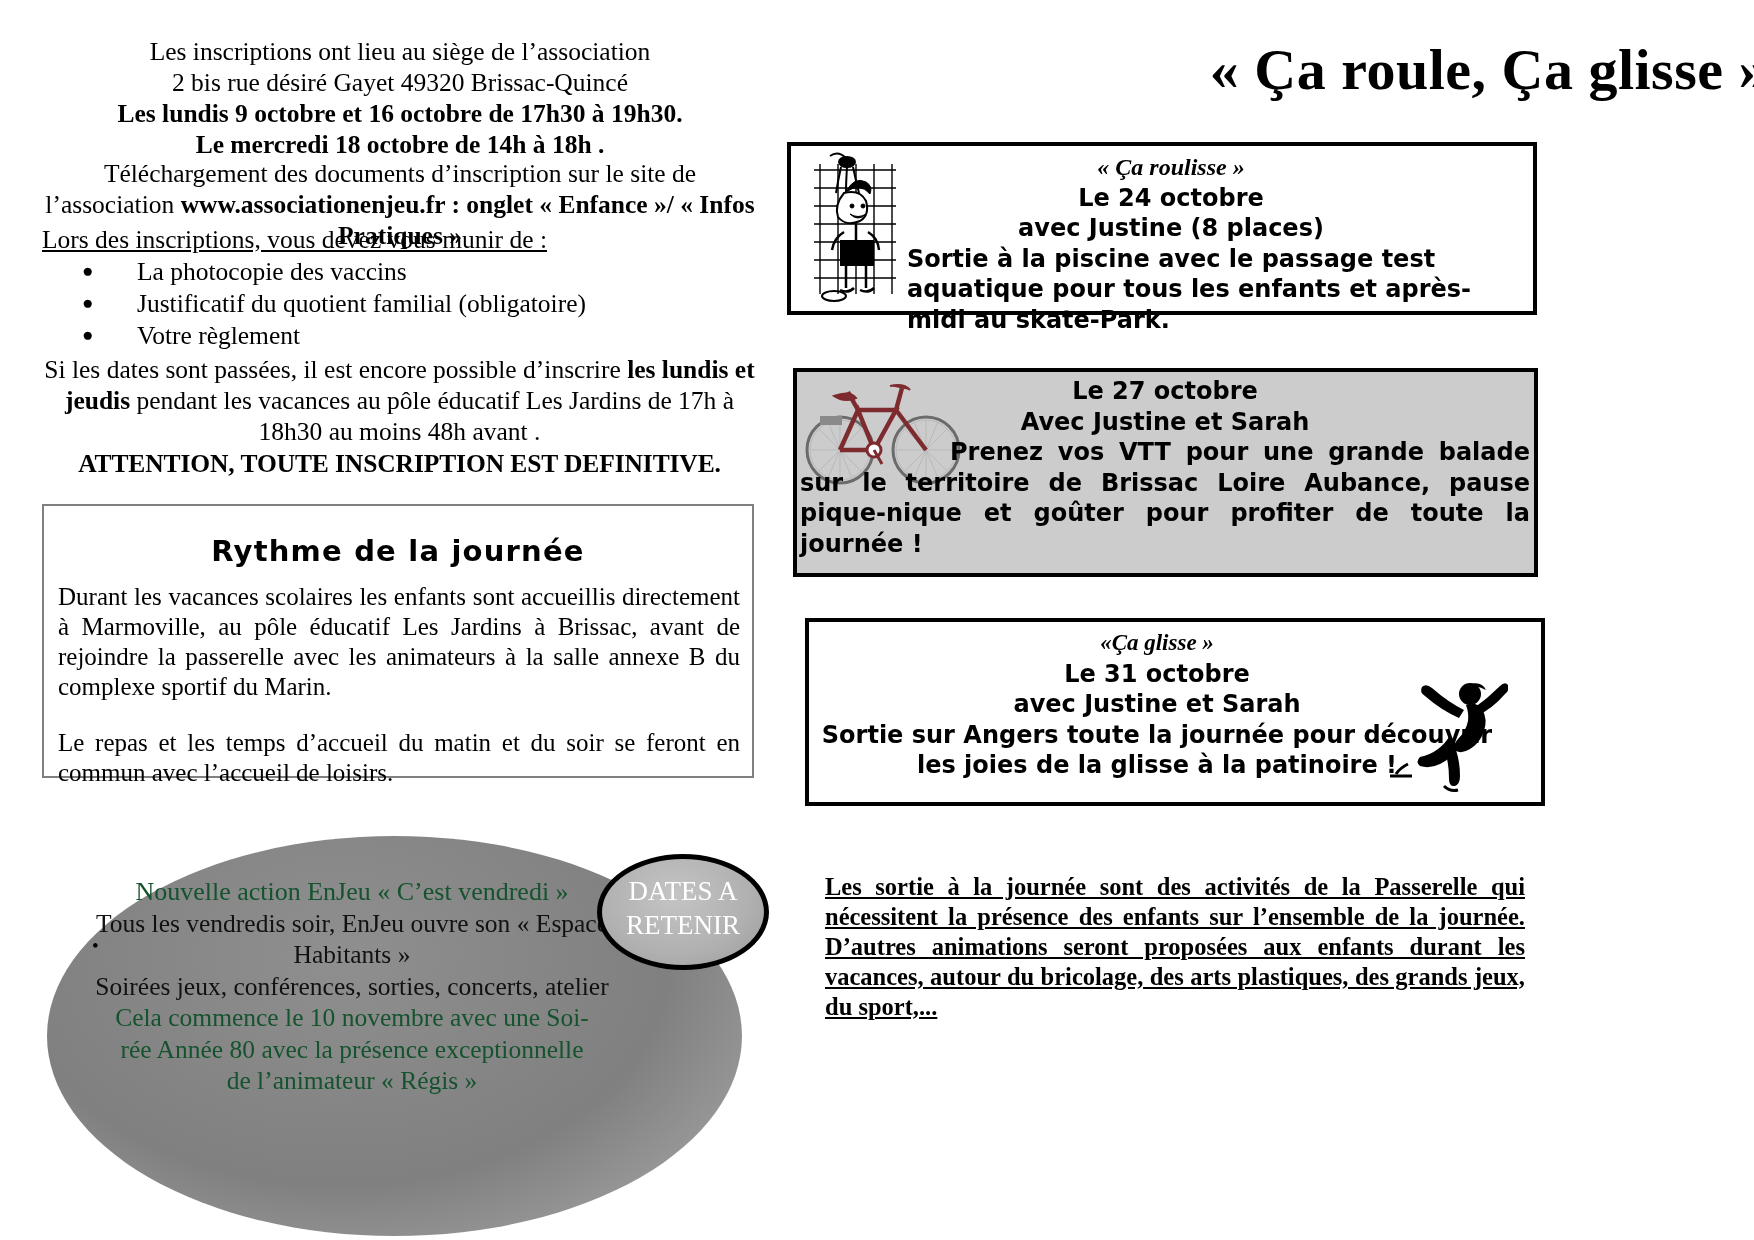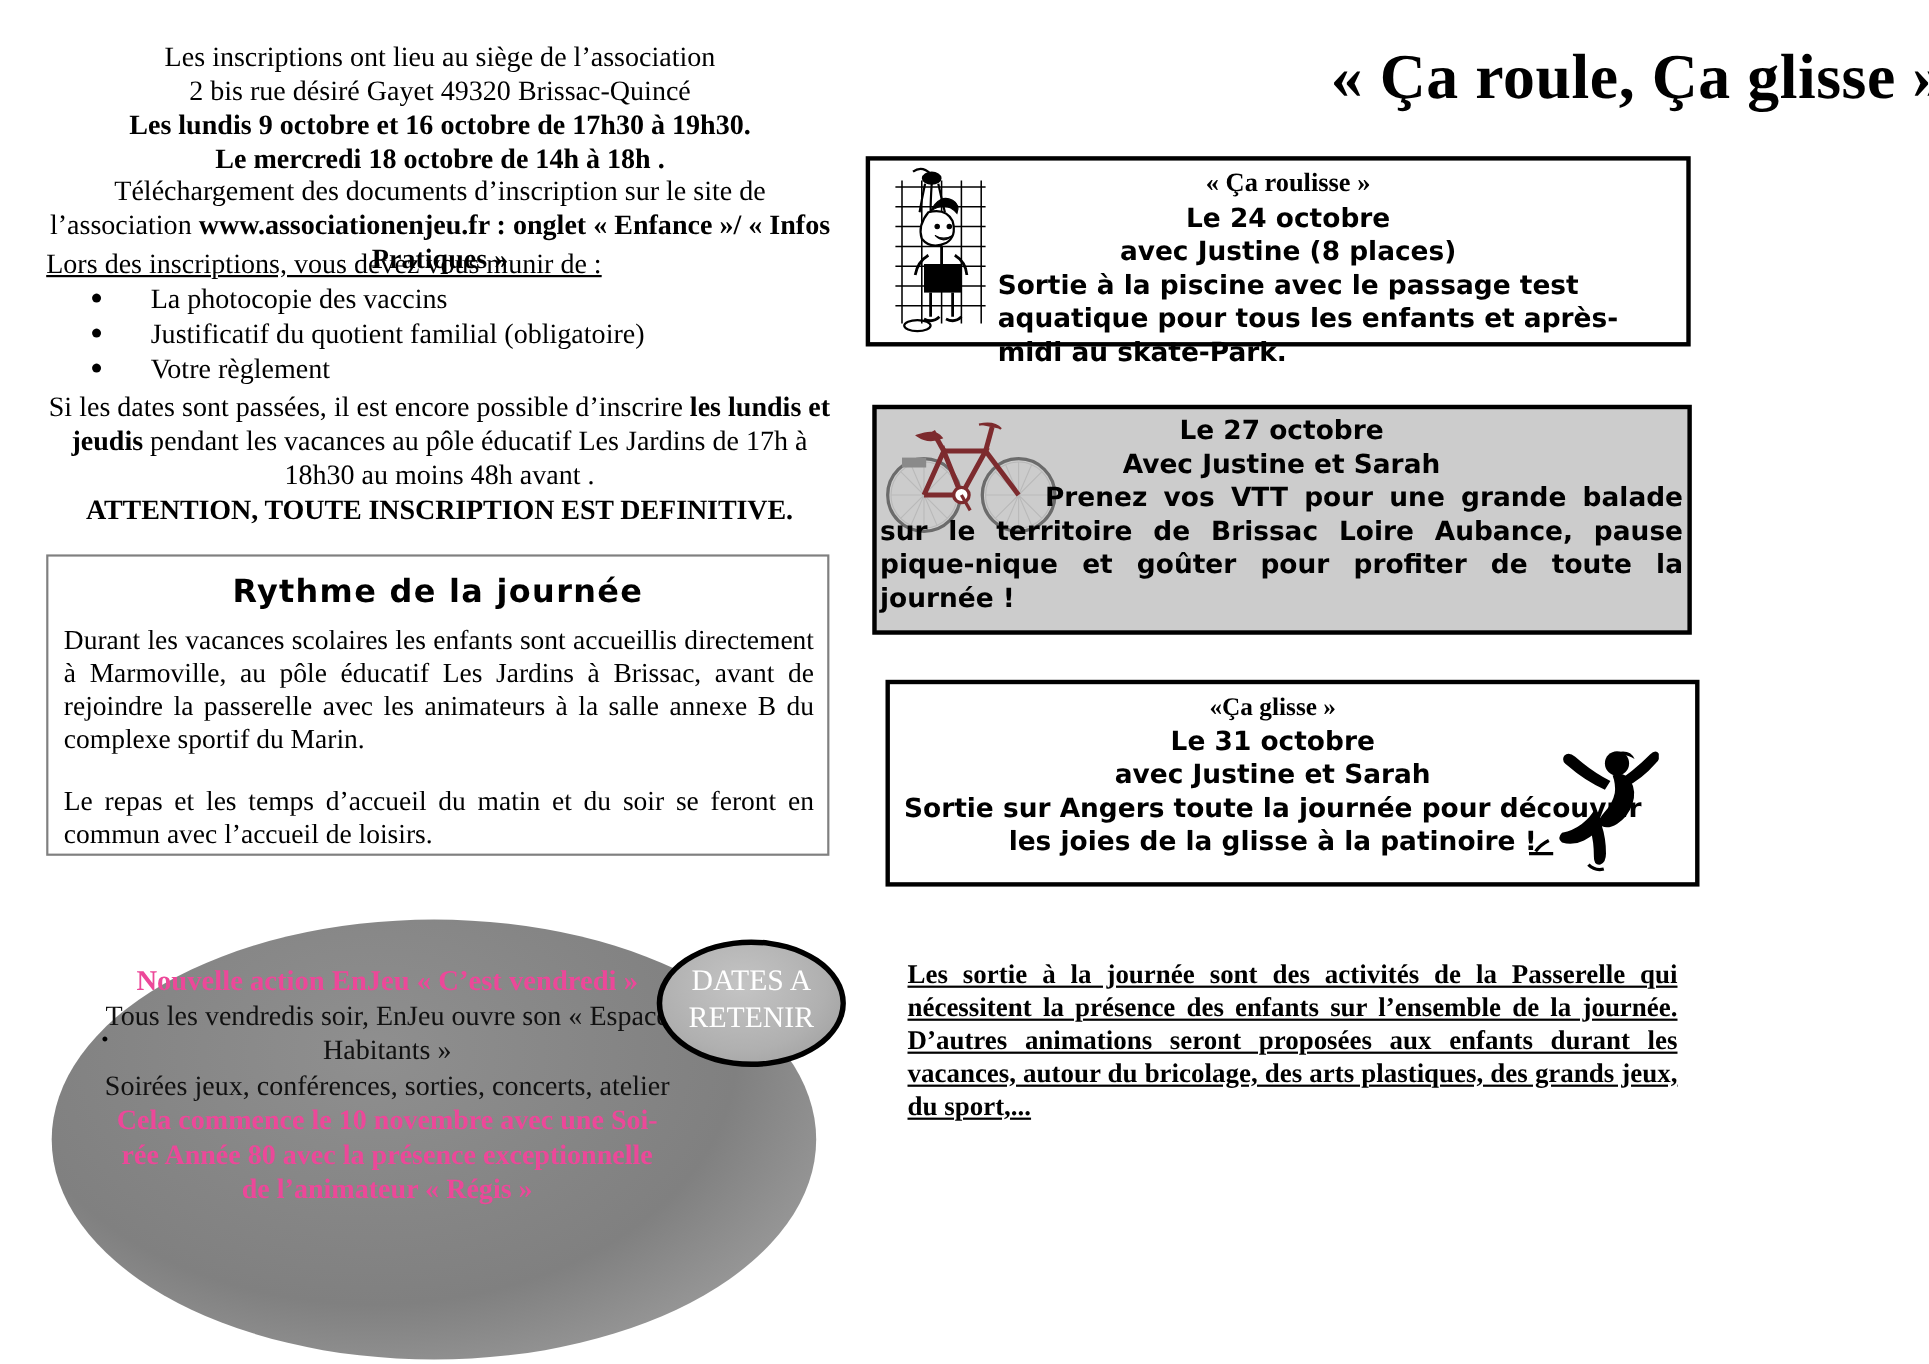--- a/index.html
+++ b/index.html
@@ -89,21 +89,21 @@
   #rythme-box {
     left: 42px;
     top: 504px;
     width: 712px;
     height: 274px;
     border: 2px solid #808080;
     box-sizing: border-box;
     background: #ffffff;
   }
   #rythme-title {
-    margin-top: 14px;
+    margin-top: 28px;
     text-align: center;
     font-family: "DejaVu Sans", sans-serif;
     font-weight: bold;
     font-size: 29px;
     letter-spacing: 1.2px;
   }
   #rythme-body {
     margin: 14px 12px 0 14px;
     font-size: 25px;
     line-height: 30px;
@@ -124,21 +124,21 @@
   }
   #ellipse-text {
     left: 72px;
     top: 876px;
     width: 560px;
     text-align: center;
     font-size: 25.5px;
     line-height: 31.5px;
     color: #111111;
   }
-  #ellipse-text .white { color: #ec4899; font-weight: bold; }
+  #ellipse-text .white { color: #14532d; }
   #ellipse-text .l1 { font-size: 26px; }
   #ellipse-text .tiny-dot {
     display: inline-block;
     width: 0;
     position: relative;
   }
   #ellipse-text .tiny-dot::before {
     content: "•";
     position: absolute;
     left: -4px;
@@ -210,20 +210,21 @@
   }
 
   .box-text {
     position: absolute;
     font-family: "DejaVu Sans", sans-serif;
     font-weight: bold;
   }
   .act-head {
     font-family: "Liberation Serif", serif;
     font-weight: bold;
+    font-style: italic;
   }
 
   #roulisse-text {
     left: 815px;
     top: 152px;
     width: 712px;
     text-align: center;
     font-size: 24px;
     line-height: 30.5px;
   }

